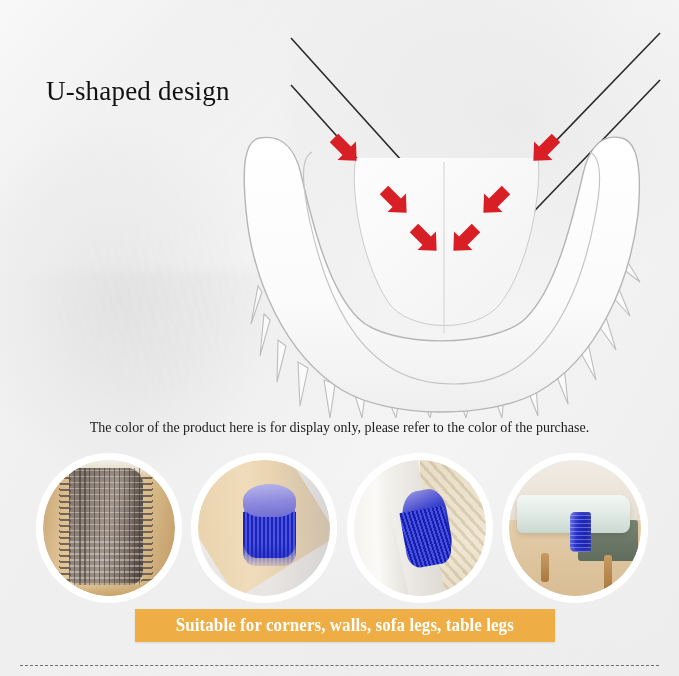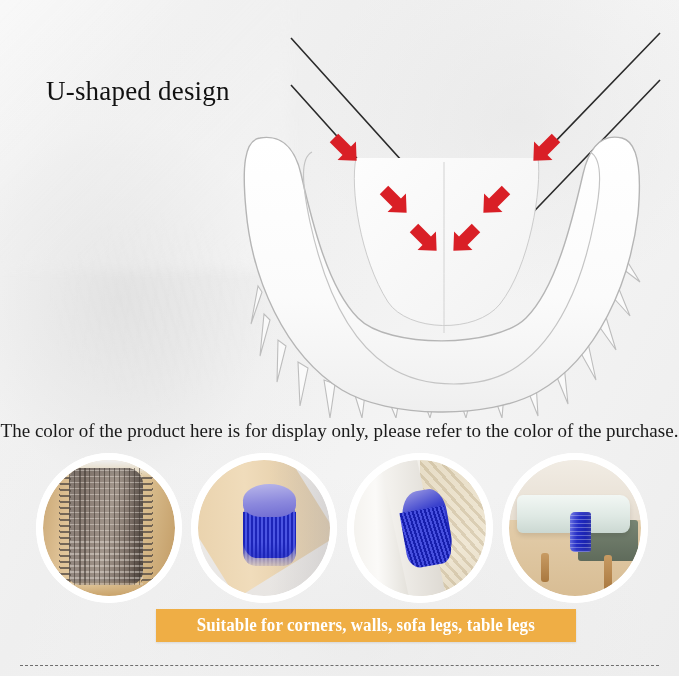--- a/index.html
+++ b/index.html
@@ -72,21 +72,21 @@
 
   
   .product { position: absolute; left: 238px; top: 118px; width: 430px; height: 300px; }
 
   
   .disclaimer {
     position: absolute;
     left: 0; right: 0;
     top: 420px;
     text-align: center;
-    font-size: 19px;
+    font-size: 14px;
     color: #1a1a1a;
     white-space: nowrap;
   }
 
   
   .circles {
     position: absolute;
     left: 36px;
     top: 452px;
     width: 612px;
@@ -261,21 +261,20 @@
     position: absolute;
     left: 135px;
     top: 609px;
     width: 420px;
     height: 33px;
     background: #efae45;
     display: flex;
     align-items: center;
     justify-content: center;
     box-shadow: 0 1px 2px rgba(0,0,0,.10);
-    margin-left: 21px;
   }
   .banner span {
     color: #ffffff;
     font-size: 18px;
     font-weight: bold;
     letter-spacing: .1px;
     white-space: nowrap;
     transform: scaleX(.94);
   }
 

